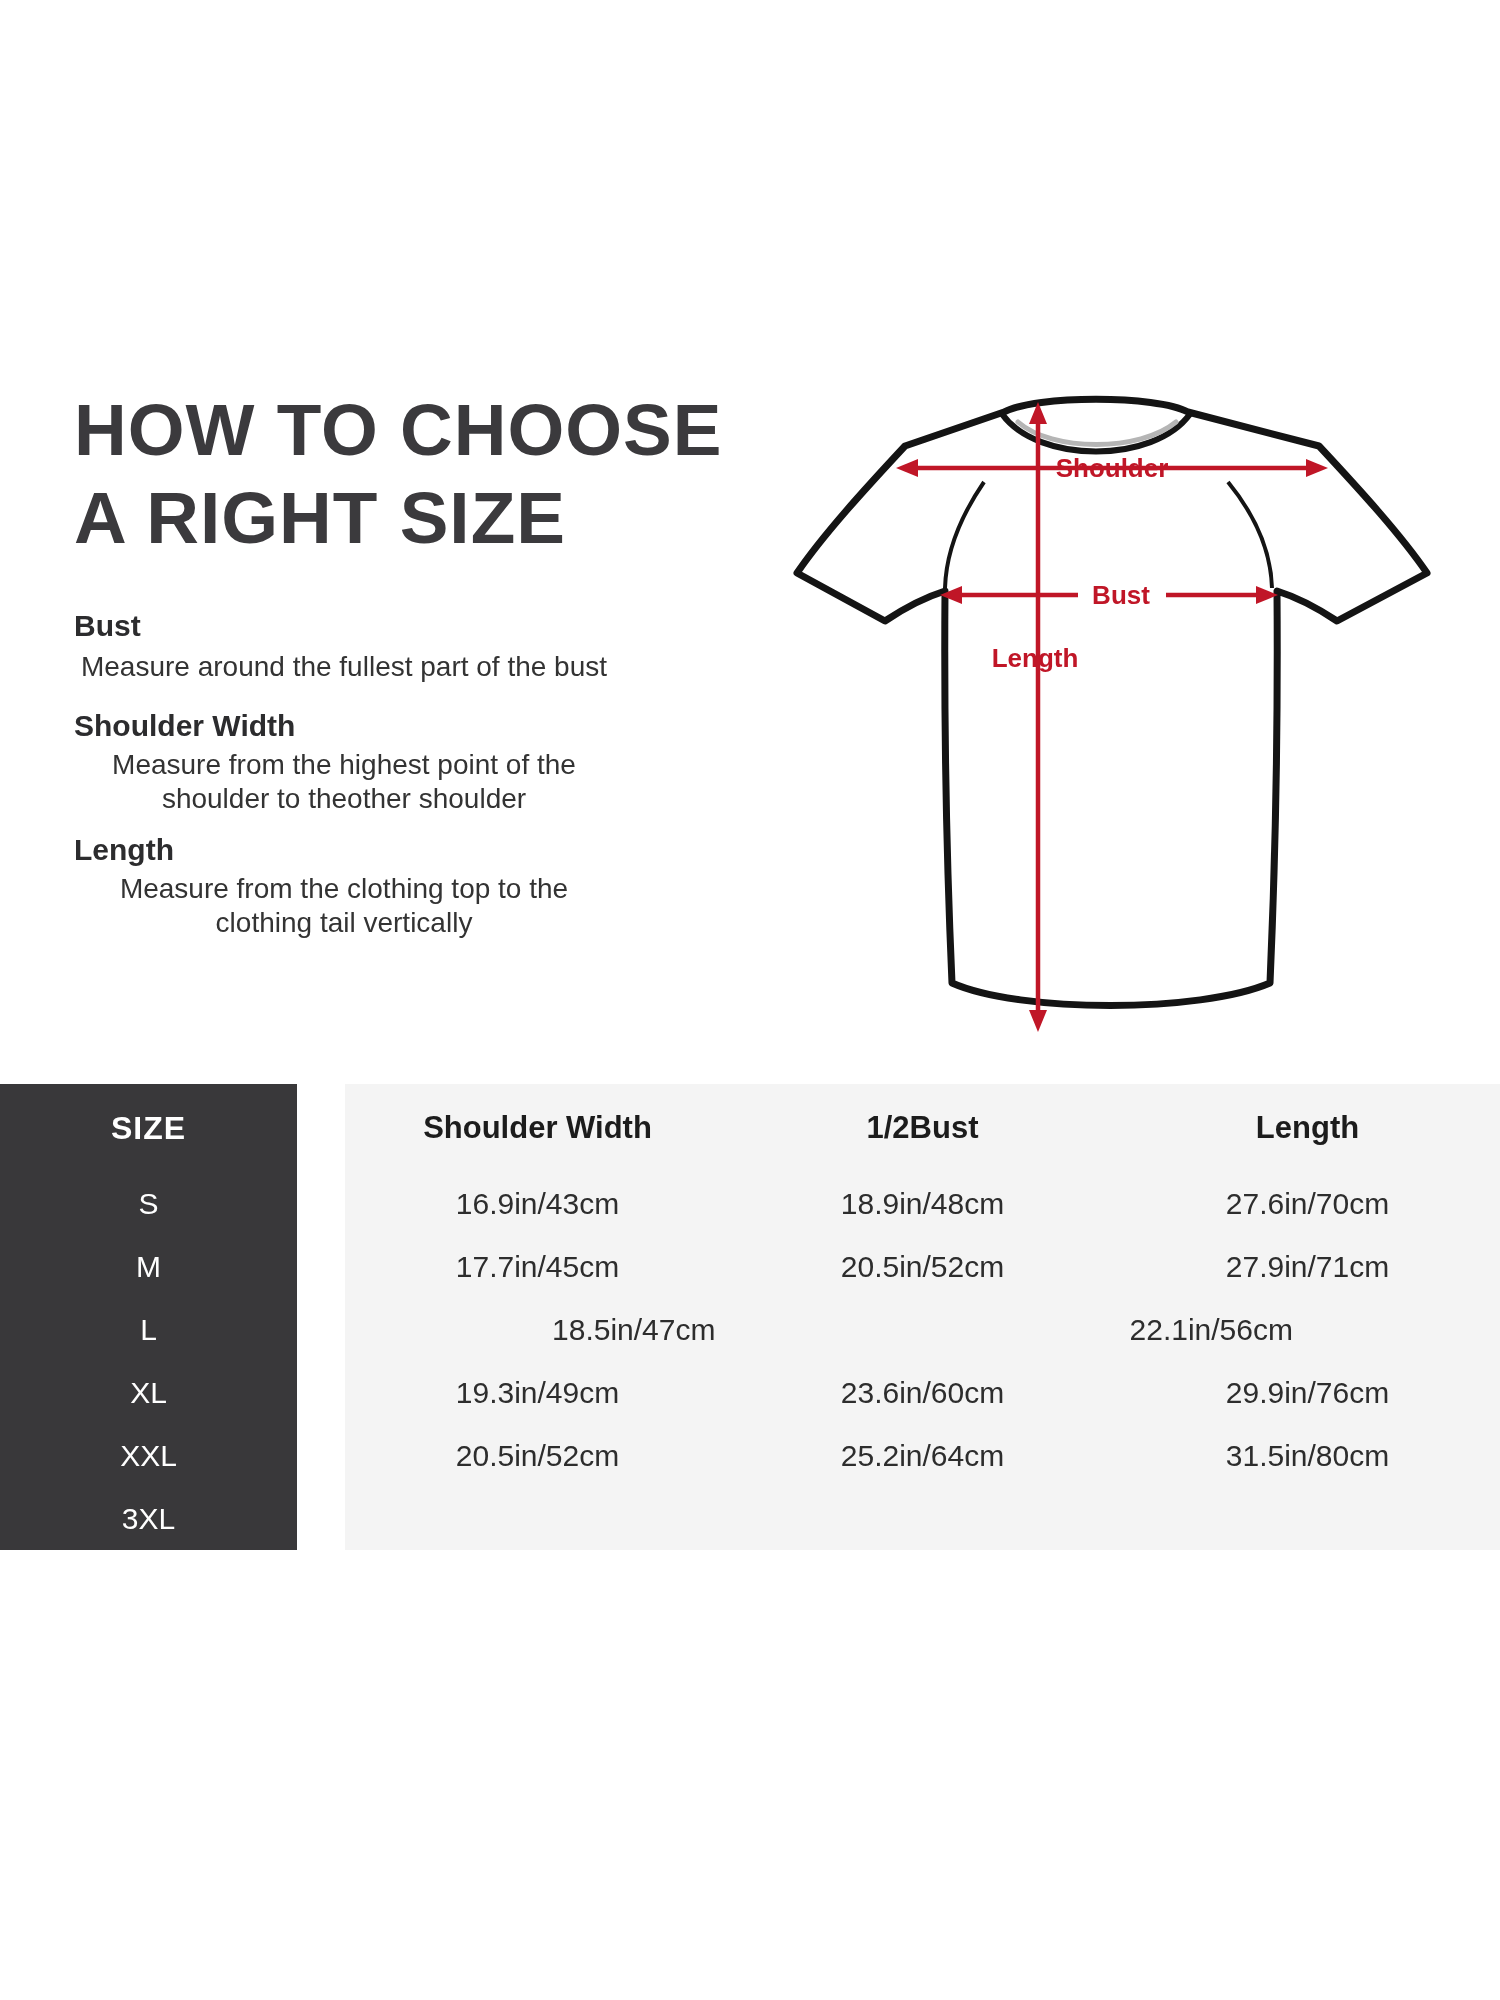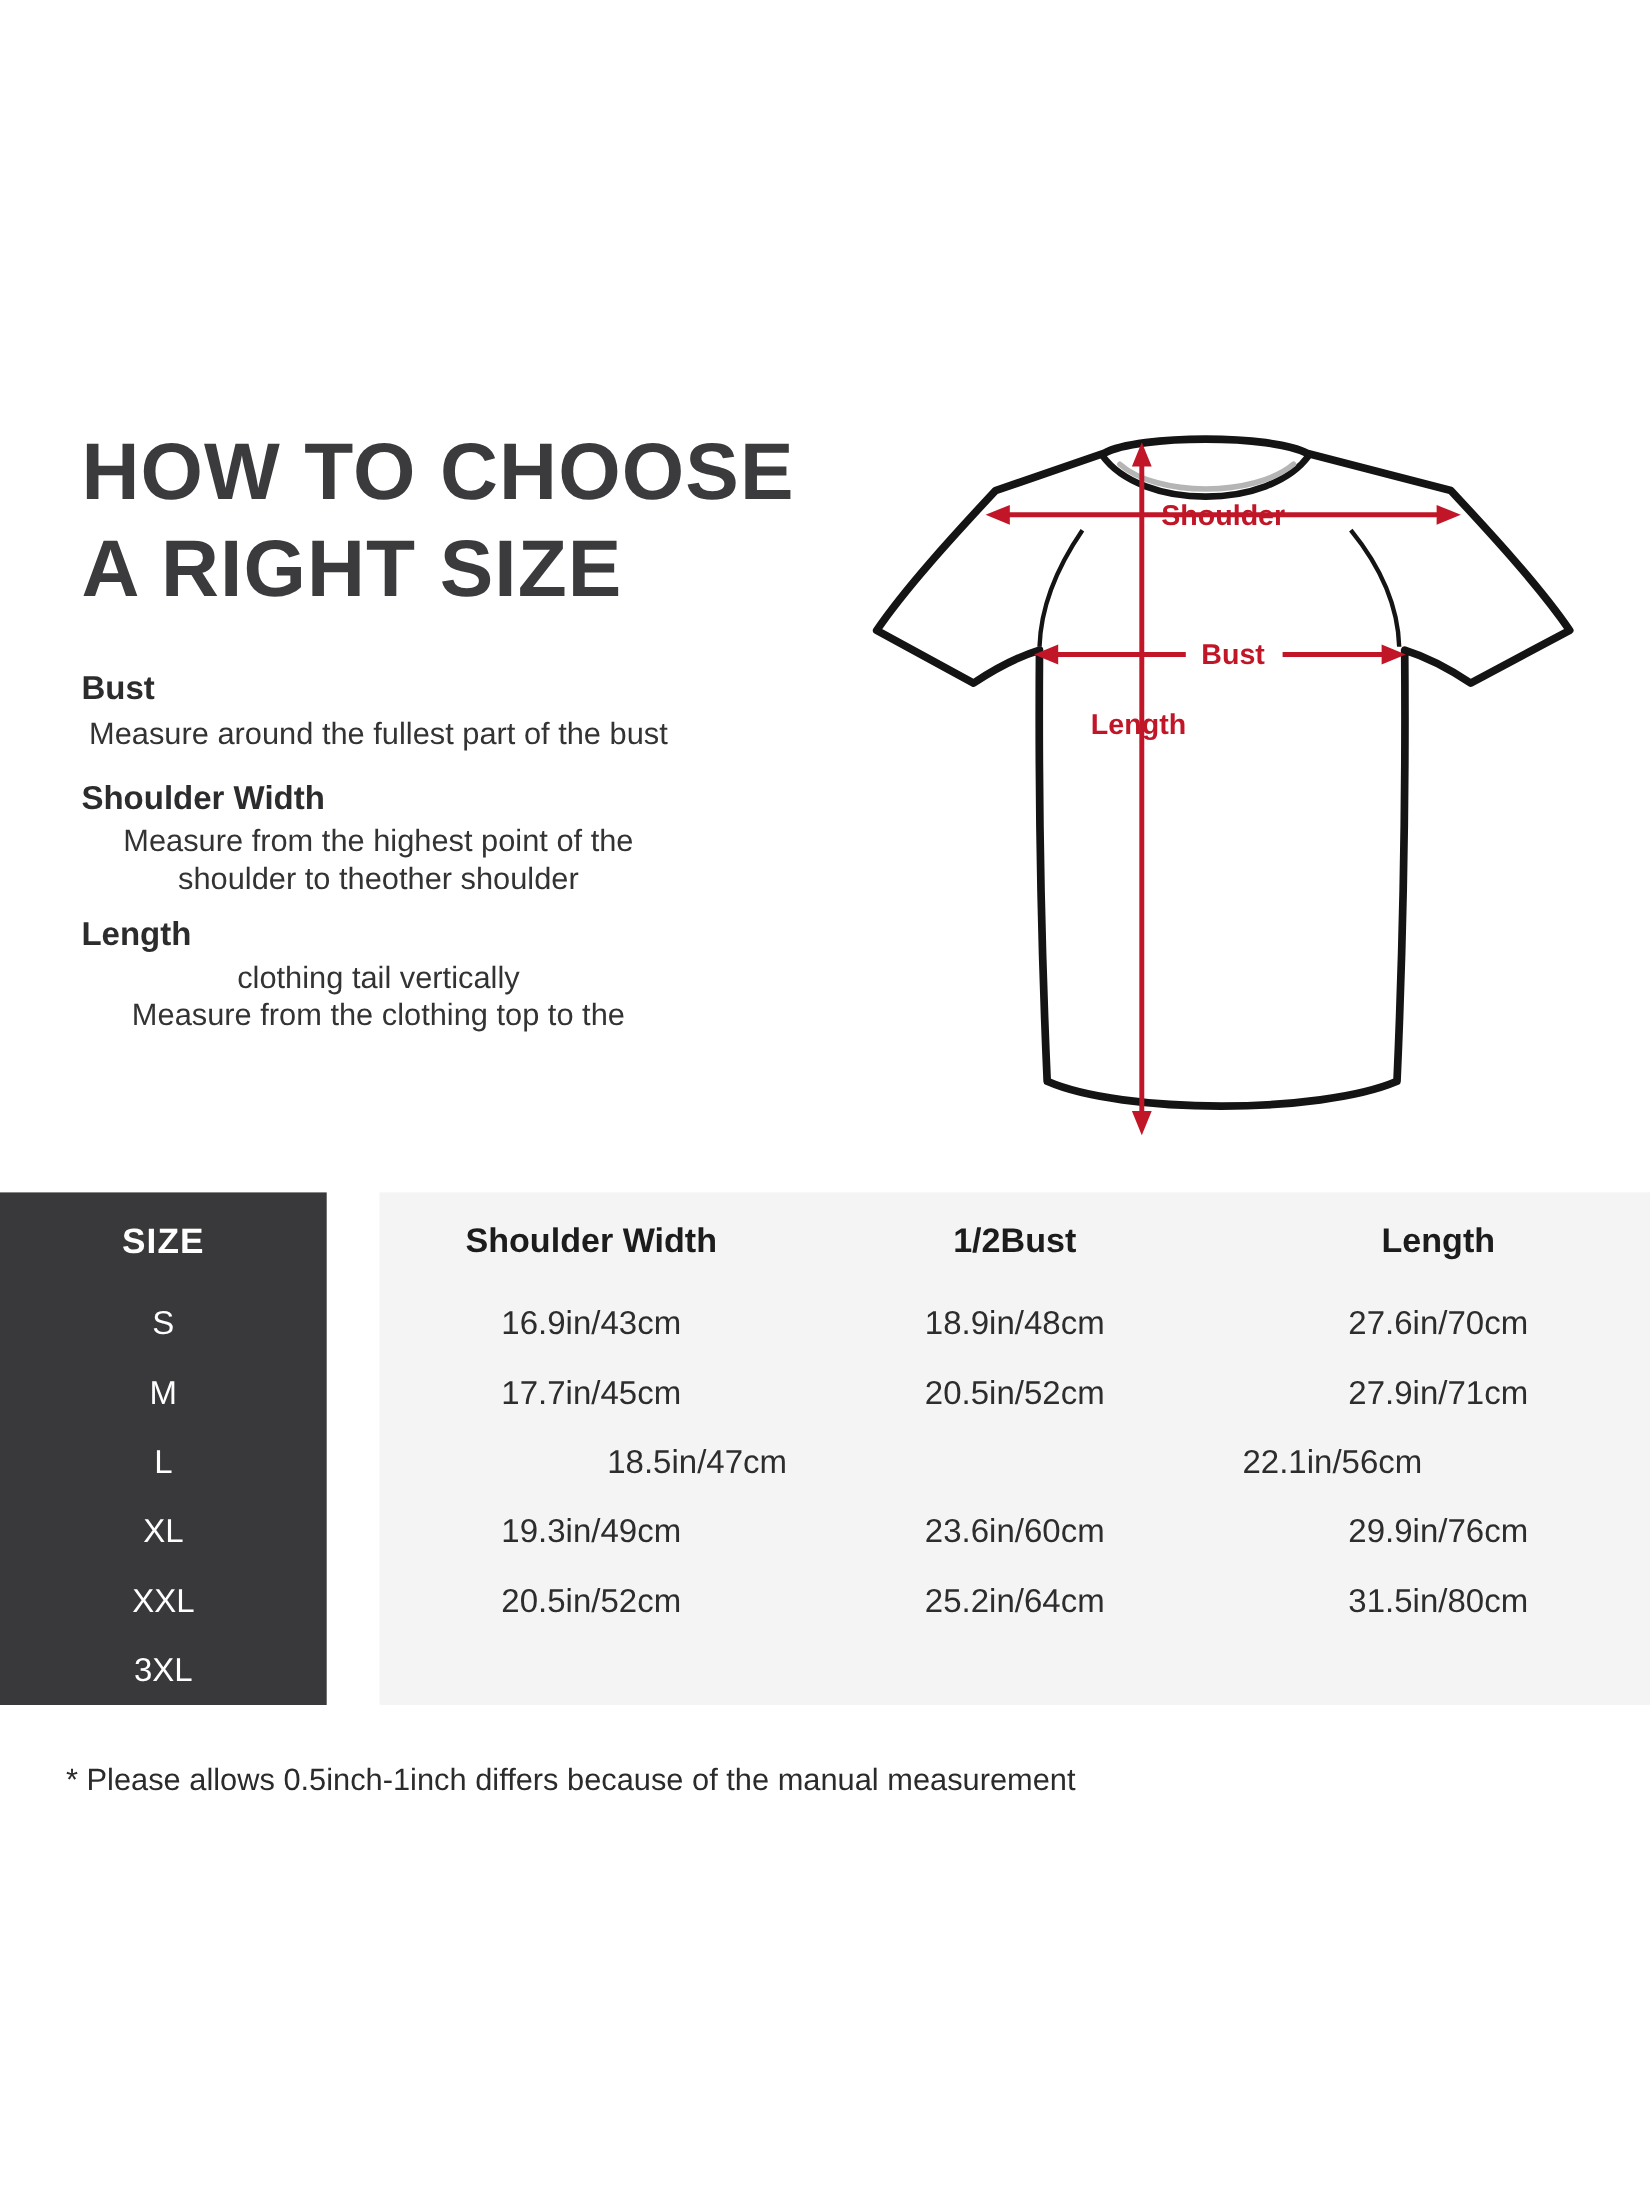--- a/index.html
+++ b/index.html
@@ -52,22 +52,22 @@
     <div class="inst-text">Measure around the fullest part of the bust</div>
 
     <div class="inst-heading mt24">Shoulder Width</div>
     <div class="inst-text mt4">
       <div>Measure from the highest point of the</div>
       <div>shoulder to theother shoulder</div>
     </div>
 
     <div class="inst-heading mt16">Length</div>
     <div class="inst-text mt4">
+      <div>Measure from the clothing top to the</div>
       <div>clothing tail vertically</div>
-      <div>Measure from the clothing top to the</div>
     </div>
   </div>
 
   <svg class="diagram" viewBox="0 0 680 680" xmlns="http://www.w3.org/2000/svg">
 
     <path d="M 224,32
          C 255,15 377,15 408,32
          L 539,66
          C 580,110 621,155 647,193
          L 557,241
@@ -141,15 +141,14 @@
         <div class="cell val">29.9in/76cm</div>
       </div>
       <div class="drow">
         <div class="cell val">20.5in/52cm</div>
         <div class="cell val">25.2in/64cm</div>
         <div class="cell val">31.5in/80cm</div>
       </div>
     </div>
   </div>
 
-  <div class="footnote">* Please allows 0.5inch-1inch differs because of the  manual measurement</div>
 
 </div>
 
 </body></html>

